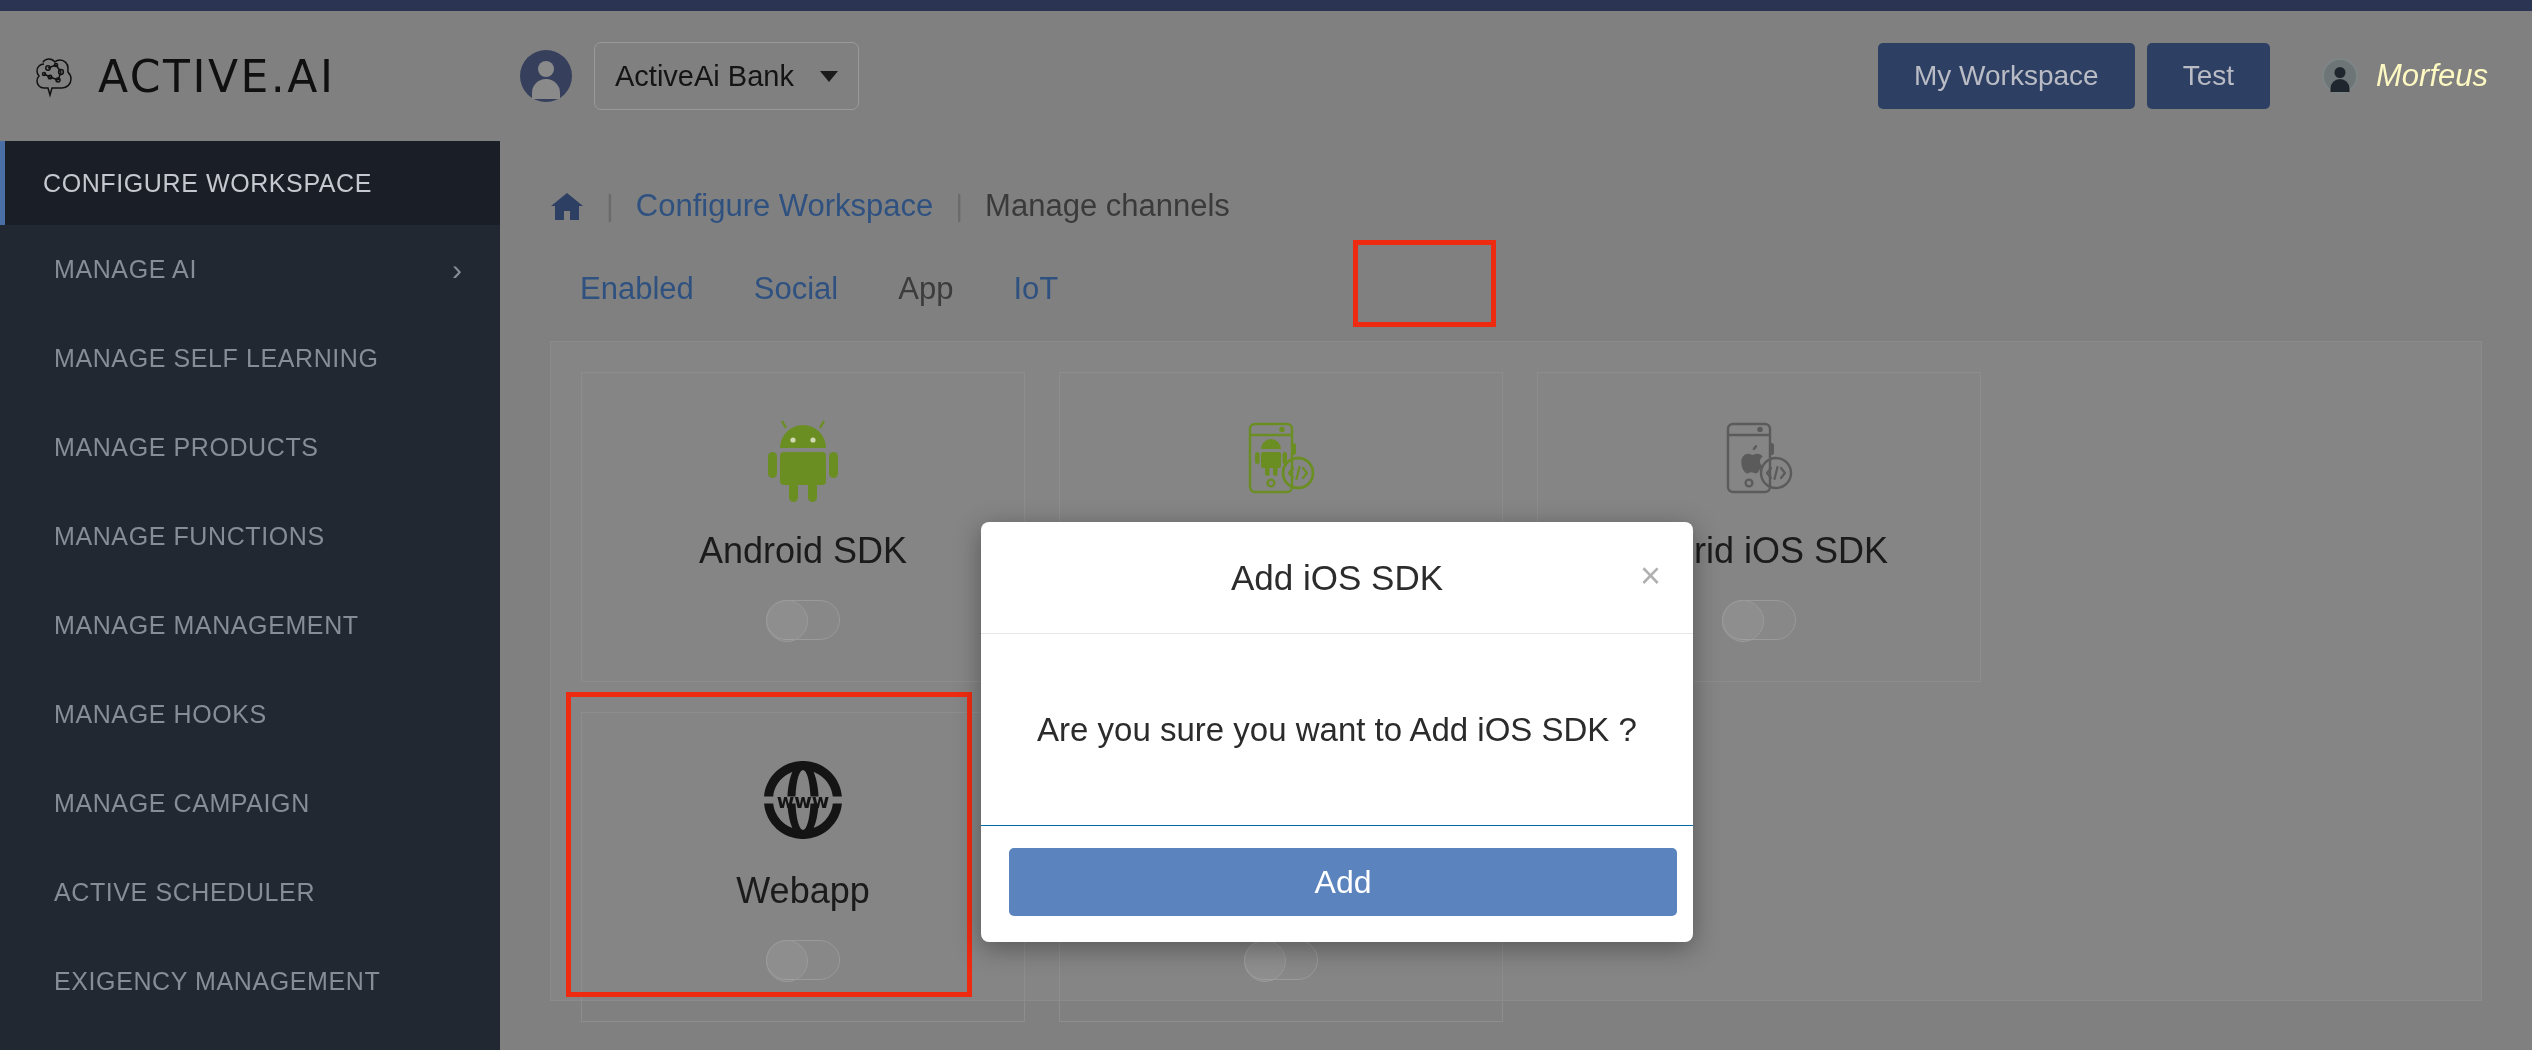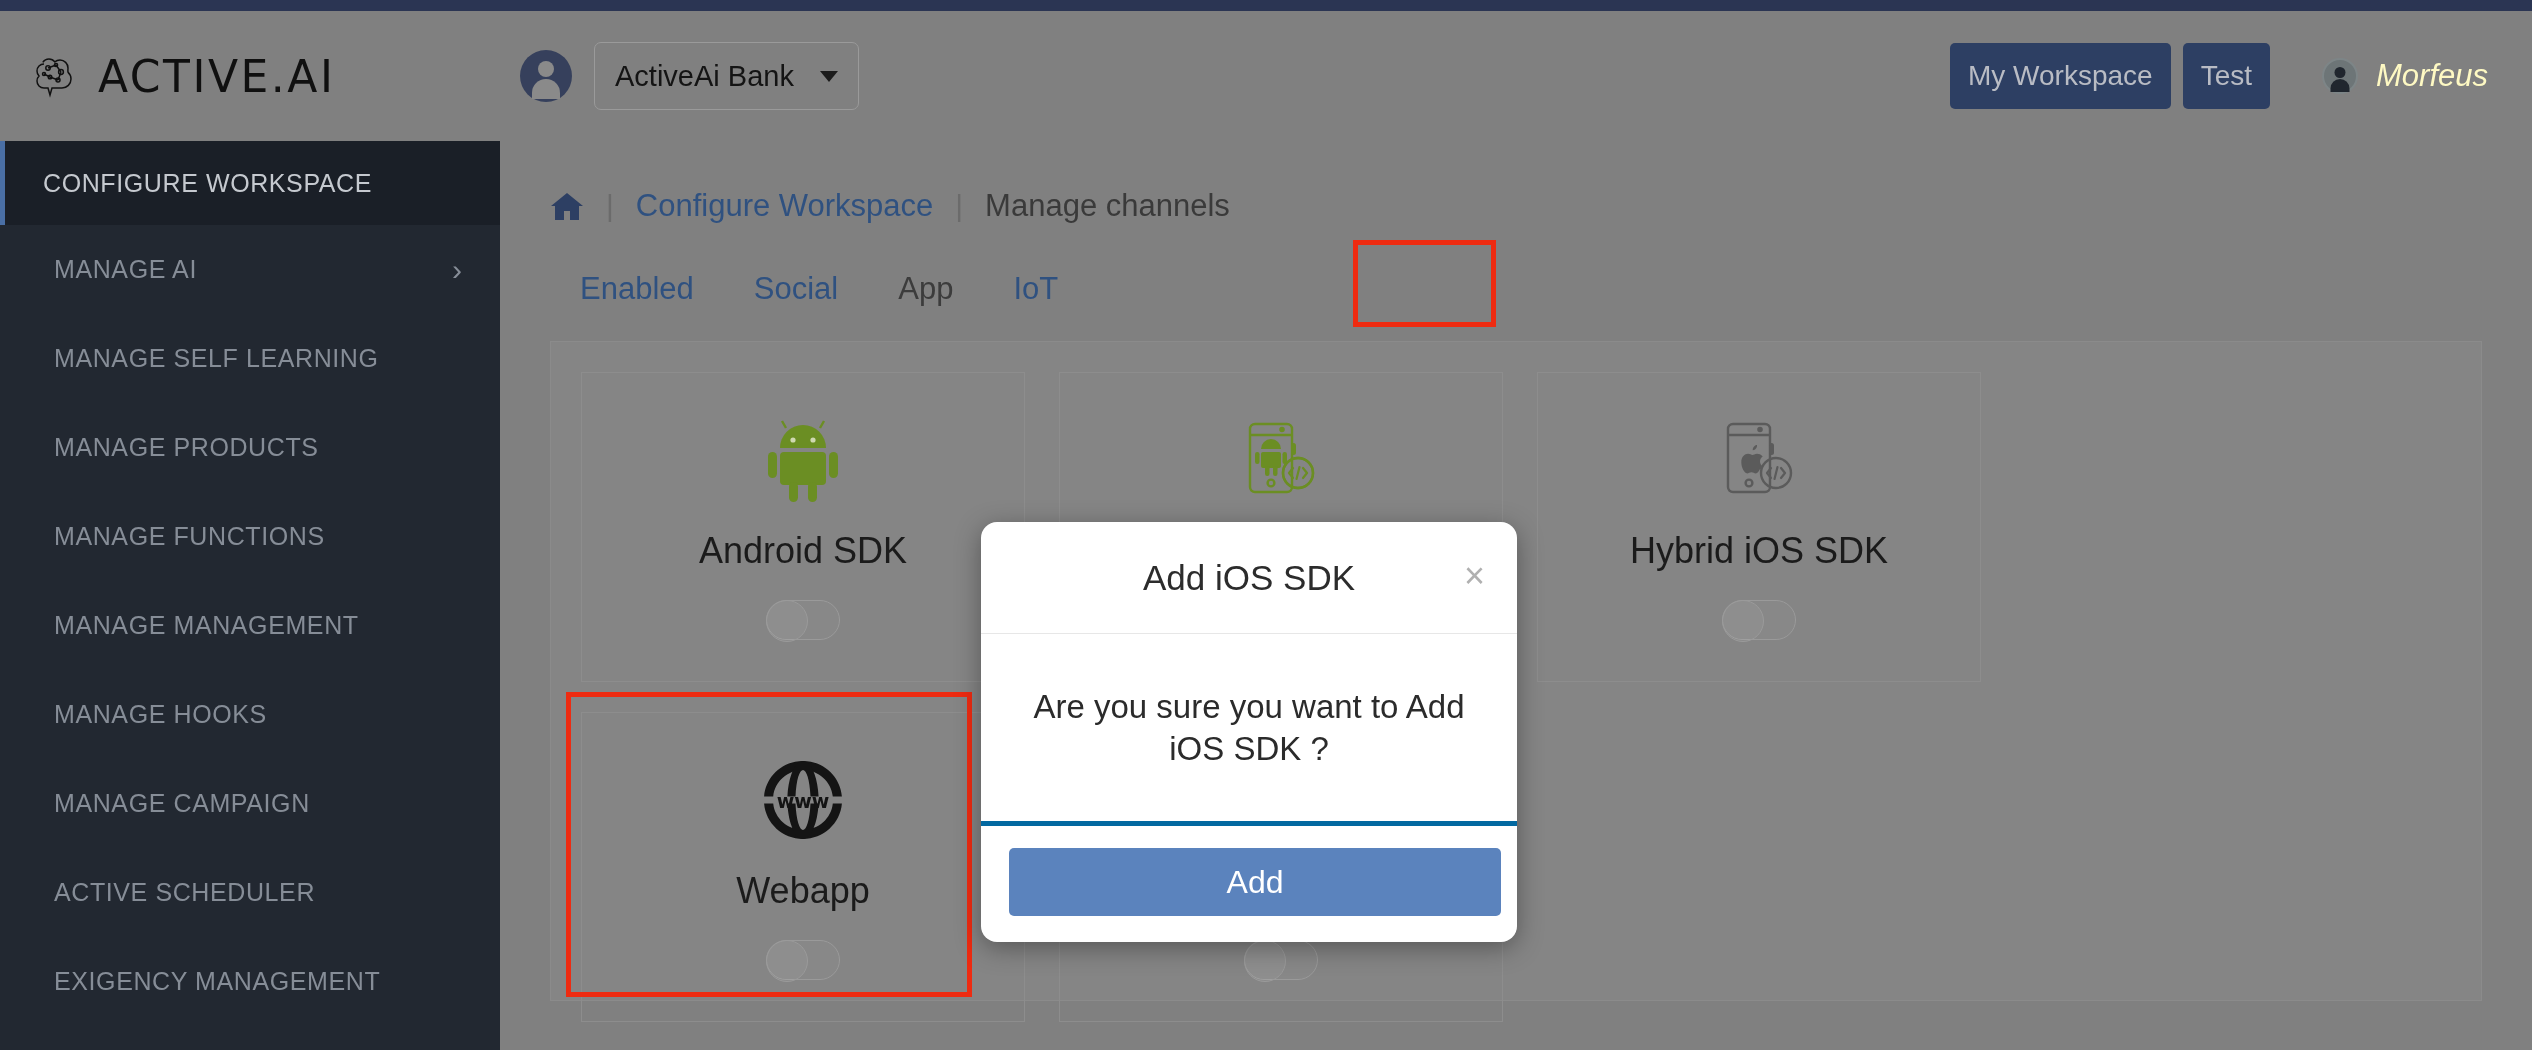--- a/index.html
+++ b/index.html
@@ -69,21 +69,21 @@
     border-top: 11px solid #1b1b1b;
   }
 
   .header-right {
     margin-left: auto; display: flex; align-items: center;
     margin-right: 44px;
   }
   .btn-nav {
     background: #2d3f63; color: #b9bcc4;
     border: none; border-radius: 5px;
-    font-size: 28px; padding: 17px 18px;
+    font-size: 28px; padding: 17px 36px;
     font-family: "Liberation Sans", sans-serif;
     cursor: pointer;
   }
   .btn-nav + .btn-nav { margin-left: 12px; }
   .user-area { display: flex; align-items: center; margin-left: 52px; }
   .avatar-small {
     width: 36px; height: 36px; border-radius: 50%;
     background: #6d7577; border: 2px solid #7d8587;
     position: relative; flex: none;
   }
@@ -193,40 +193,40 @@
   .card-highlight {
     position: absolute; left: 566px; top: 692px;
     width: 406px; height: 305px;
     border: 5px solid #ee2b11; pointer-events: none; z-index: 5;
   }
 
   
   .modal {
     position: absolute;
     left: 981px; top: 522px;
-    width: 536px; height: 420px;
+    width: 712px; height: 420px;
     background: #ffffff;
-    border-radius: 16px;
+    border-radius: 8px;
     box-shadow: 0 6px 26px rgba(0,0,0,0.35);
     z-index: 20;
     display: flex; flex-direction: column;
   }
   .modal-header {
     height: 112px; position: relative;
     display: flex; align-items: center; justify-content: center;
     border-bottom: 1px solid #e7e7e7;
   }
   .modal-title { font-size: 35px; color: #2c2c2c; }
   .modal-close {
     position: absolute; right: 32px; top: 36px;
     font-size: 36px; color: #b0b0b0; cursor: pointer; line-height: 1;
   }
   .modal-body {
     flex: 1; display: flex; align-items: center; justify-content: center;
-    padding: 0 36px; border-bottom: 5px solid #0369a1;
+    padding: 0 36px; border-bottom: 1px solid #0369a1;
   }
   .modal-body p {
     font-size: 33px; color: #2b2b2b; text-align: center; line-height: 1.25;
   }
   .modal-footer { padding: 22px 16px 26px 28px; }
   .btn-add {
     width: 100%; height: 68px;
     background: #5b83bd; border: none; border-radius: 5px;
     color: #ffffff; font-size: 32px;
     font-family: "Liberation Sans", sans-serif;

